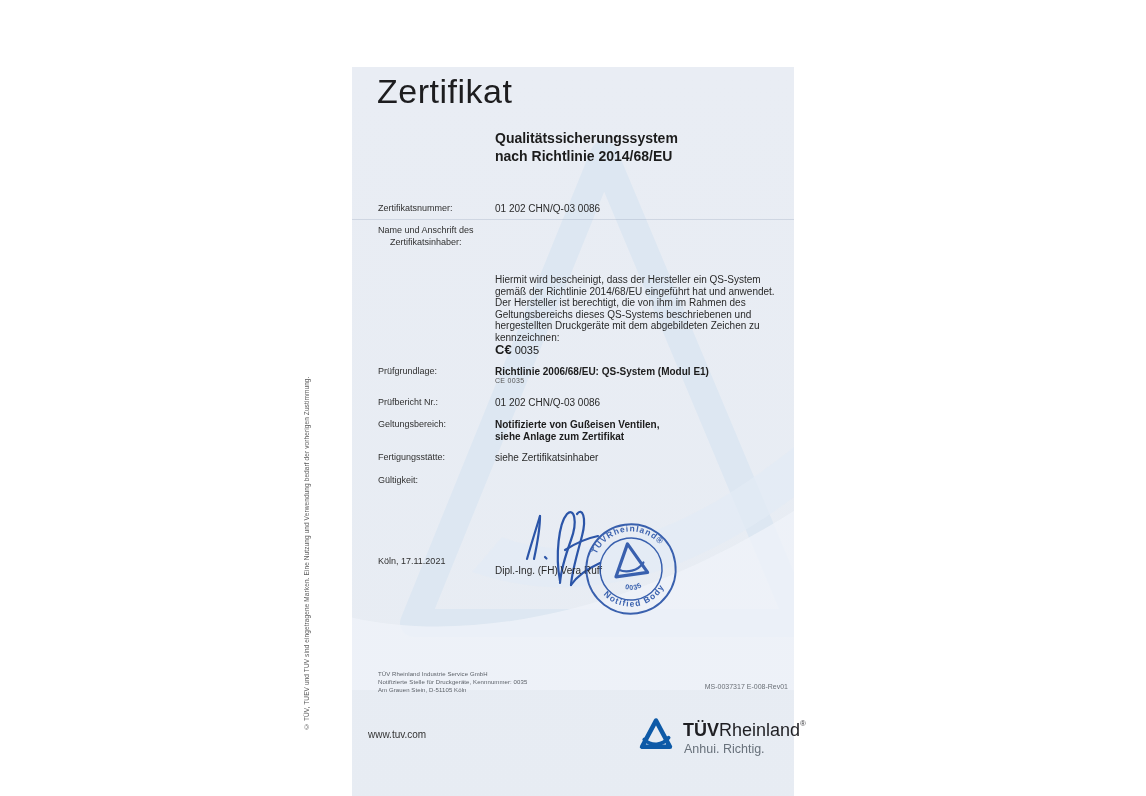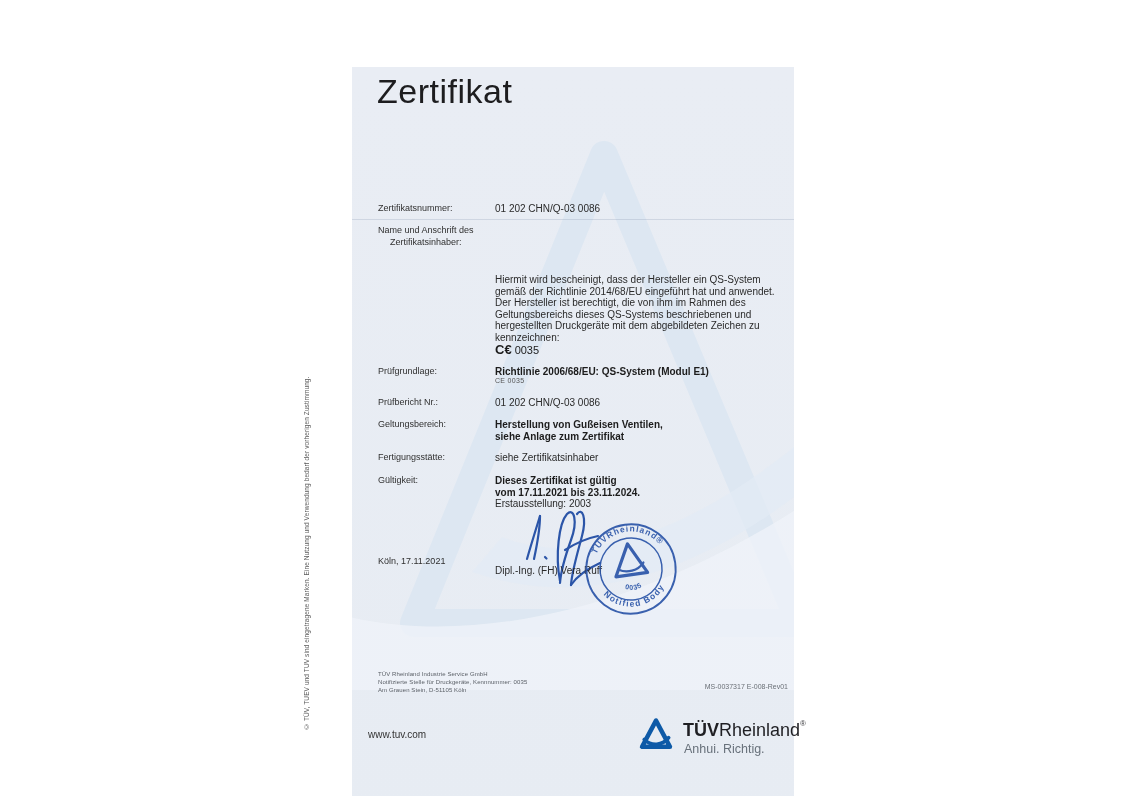--- a/index.html
+++ b/index.html
@@ -67,20 +67,24 @@
 
   <svg class="abs watermark" viewBox="0 0 442 623">
     <path d="M252,88 L62,556 L448,556 Z" fill="none" stroke="#dde7f2" stroke-width="28" stroke-linejoin="round"></path>
     <path d="M150,470 C230,500 330,470 442,380 L442,430 C330,515 220,540 120,505 Z" fill="#e2ebf5" opacity="0.7"></path>
     <path d="M-10,548 C120,582 300,540 460,432 L460,630 L-10,630 Z" fill="#eff3f9" opacity="0.8"></path>
   </svg>
 
   <div class="abs scan-line"></div>
 
   <div class="abs doc-title">Zertifikat</div>
+  <div class="abs doc-subtitle">
+    <div>Qualitätssicherungssystem</div>
+    <div>nach Richtlinie 2014/68/EU</div>
+  </div>
 
   <div class="abs lbl col-l" style="top:136px">Zertifikatsnummer:</div>
   <div class="abs val col-v" style="top:136px">01 202 CHN/Q-03 0086</div>
 
   <div class="abs lbl col-l" style="top:158px">
     <div>Name und Anschrift des</div>
     <div>Zertifikatsinhaber:</div>
   </div>
 
   <div class="abs val col-v statement" style="top:207px">Hiermit wird bescheinigt, dass der Hersteller ein QS-System gemäß der Richtlinie 2014/68/EU eingeführt hat und anwendet. Der Hersteller ist berechtigt, die von ihm im Rahmen des Geltungsbereichs dieses QS-Systems beschriebenen und hergestellten Druckgeräte mit dem abgebildeten Zeichen zu kennzeichnen:</div>
@@ -91,33 +95,28 @@
 
   <div class="abs lbl col-l" style="top:299px">Prüfgrundlage:</div>
   <div class="abs val col-v bold" style="top:299px">Richtlinie 2006/68/EU: QS-System (Modul E1)</div>
   <div class="abs sub-val col-v" style="top:310px">CE 0035</div>
 
   <div class="abs lbl col-l" style="top:330px">Prüfbericht Nr.:</div>
   <div class="abs val col-v" style="top:330px">01 202 CHN/Q-03 0086</div>
 
   <div class="abs lbl col-l" style="top:352px">Geltungsbereich:</div>
   <div class="abs val col-v bold" style="top:352px">
-    <div>Herstellung von Gußeisen Ventilen,</div>
+    <div>Notifizierte von Gußeisen Ventilen,</div>
     <div>siehe Anlage zum Zertifikat</div>
   </div>
 
   <div class="abs lbl col-l" style="top:385px">Fertigungsstätte:</div>
   <div class="abs val col-v" style="top:385px">siehe Zertifikatsinhaber</div>
 
   <div class="abs lbl col-l" style="top:408px">Gültigkeit:</div>
-  <div class="abs val col-v" style="top:408px">
-    <div class="bold">Dieses Zertifikat ist gültig</div>
-    <div class="bold">vom 17.11.2021 bis 23.11.2024.</div>
-    <div>Erstausstellung: 2003</div>
-  </div>
 
   <div class="abs lbl col-l" style="top:489px">Köln, 17.11.2021</div>
 
   <svg class="abs signature" viewBox="0 0 92 84">
     <g fill="none" stroke="#2b55a8" stroke-width="2.2" stroke-linecap="round">
       <path d="M7,54 C11,40 16,24 20,11"></path>
       <path d="M20,11 C20,25 17,40 14,54"></path>
       <path d="M25,52 l1.5,1.5"></path>
       <path d="M40,76 C35,50 39,18 47,9 C54,2 58,16 51,35 C46,49 41,64 40,78"></path>
       <path d="M57,9 C62,2 67,12 62,31 C57,50 52,66 51,80"></path>

